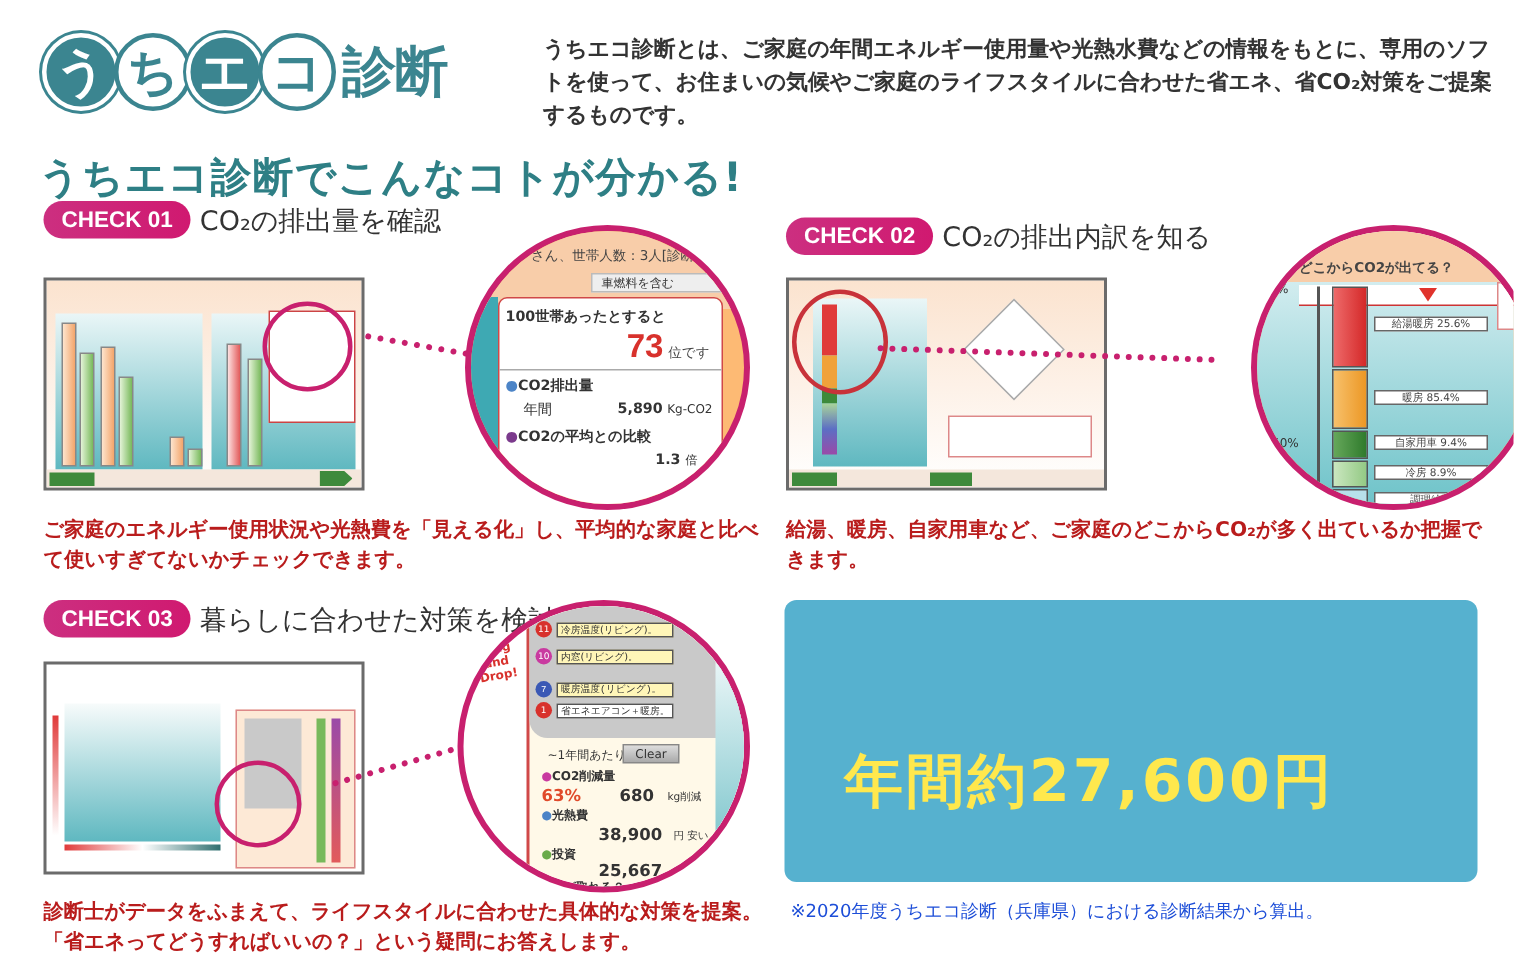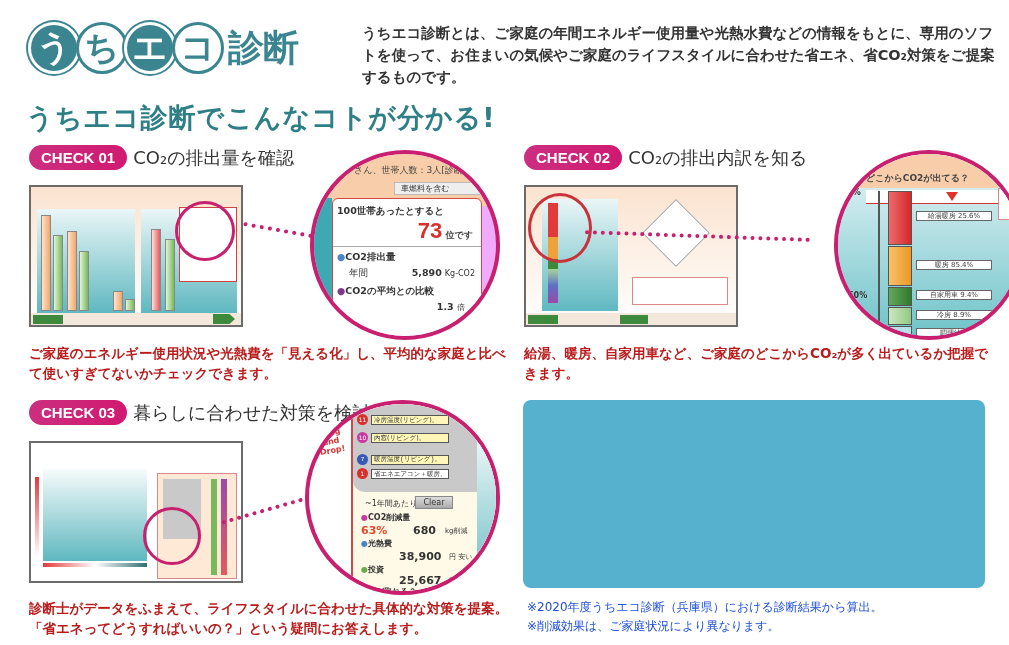--- a/index.html
+++ b/index.html
@@ -28,40 +28,40 @@
   .thumb .bar { position: absolute; bottom: 0; left: 0; right: 0; height: 12px; background: #f4e7dc; }
   .thumb .menu-btn { position: absolute; left: 2px; bottom: 1px; width: 30px; height: 9px; background: #3e8a3c; }
   .thumb .next-btn { position: absolute; right: 6px; bottom: 1px; width: 22px; height: 10px; background: #3e8a3c; clip-path: polygon(0 0,75% 0,100% 50%,75% 100%,0 100%); }
   .thumb .teal { position: absolute; background: linear-gradient(180deg,#eaf6f7 0%, #5fb8c0 100%); }
   .bar-v { position: absolute; bottom: 14px; width: 10px; border: 1px solid #888; }
   .bar-v.o { background: linear-gradient(90deg,#fde4cd,#f3a56b); }
   .bar-v.g { background: linear-gradient(90deg,#e3f3d7,#78b95b); }
   .bar-v.r { background: linear-gradient(90deg,#fde0e0,#e25b5b); }
 
   
-  .mag { position: absolute; width: 190px; height: 190px; border-radius: 50%; border: 4px solid #c8206e; overflow: hidden; background: #f0abfc; }
+  .mag { position: absolute; width: 190px; height: 190px; border-radius: 50%; border: 4px solid #c8206e; overflow: hidden; background: #fdba74; }
   .dots { position: absolute; height: 0; border-top: 4px dotted #c8206e; }
 
   
   .m1-top { position: absolute; left: 0; right: 0; top: 0; height: 52px; background: #f8cda9; font-size: 9px; color: #444; padding: 10px 0 0 40px; }
   .m1-select { position: absolute; left: 80px; top: 28px; width: 90px; height: 13px; background: #eee; border: 1px solid #bbb; font-size: 8px; padding-left: 6px; line-height: 11px; color: #333; }
   .m1-panel { position: absolute; left: 18px; top: 44px; width: 150px; height: 150px; background: #fff; border: 1.5px solid #d04848; border-radius: 6px 6px 0 0; }
   .m1-panel .ph { text-align: center; font-size: 10.5px; font-weight: bold; color: #555; padding: 4px 0 3px; border-bottom: 1px solid #d04848; letter-spacing: 3px; }
   .m1-panel .row { font-size: 9.5px; font-weight: bold; color: #333; padding-left: 4px; }
   .m1-rank { text-align: right; padding-right: 8px; }
   .m1-rank b { color: #d8312c; font-size: 22px; font-family: "Liberation Sans", sans-serif; }
-  .m1-rank span { font-size: 9px; color: #444; font-weight: bold; }
+  .m1-rank span { font-size: 9px; color: #444; font-weight: normal; }
   .dotb { color: #4c84c7; } .dotp { color: #7b3a8c; }
 
   
   .m2-bg { position: absolute; inset: 0; background: linear-gradient(180deg,#e9f6f8 0%,#6ec3c9 100%); }
   .m2-top { position: absolute; left: 0; right: 0; top: 0; height: 34px; background: #f8cda9; font-size: 9px; font-weight: bold; color: #444; padding: 18px 0 0 28px; }
   .m2-seg { position: absolute; left: 50px; width: 24px; border: 1px solid #555; }
   .m2-lbl { position: absolute; left: 78px; width: 76px; height: 10px; background: #fff; border: 1px solid #666; font-size: 7px; text-align: center; line-height: 8px; color: #444; }
-  .m2-pct { position: absolute; font-size: 8px; font-weight: bold; color: #333; }
+  .m2-pct { position: absolute; font-size: 8px; font-weight: normal; color: #333; }
 
   
   .m3-bg { position: absolute; inset: 0; background: #fff9e8; }
   .m3-gray { position: absolute; left: 44px; top: 0; width: 150px; height: 88px; background: #c9c9c9; border-radius: 0 0 12px 12px; }
   .m3-item { position: absolute; left: 48px; display: flex; align-items: center; }
   .m3-num { width: 11px; height: 11px; border-radius: 50%; color: #fff; font-size: 6px; display: flex; align-items: center; justify-content: center; }
   .m3-box { width: 78px; height: 10px; background: #fff6b8; border: 1px solid #555; font-size: 6.5px; line-height: 8px; padding-left: 2px; margin-left: 3px; }
   .m3-line { position: absolute; font-size: 8px; font-weight: bold; color: #333; }
   .clear-btn { position: absolute; left: 106px; top: 92px; width: 38px; height: 13px; background: linear-gradient(#ddd,#aaa); border: 1px solid #888; font-size: 8px; text-align: center; line-height: 11px; color: #333; }
 
@@ -79,21 +79,21 @@
 <div class="logo">
   <div class="logo-circle">う</div>
   <div class="logo-circle outline">ち</div>
   <div class="logo-circle">エ</div>
   <div class="logo-circle outline">コ</div>
   <div class="logo-text">診断</div>
 </div>
 <div class="intro">うちエコ診断とは、ご家庭の年間エネルギー使用量や光熱水費などの情報をもとに、専用のソフトを使って、お住まいの気候やご家庭のライフスタイルに合わせた省エネ、省CO₂対策をご提案するものです。</div>
 <div class="headline">うちエコ診断でこんなコトが分かる!</div>
 
-<div class="check-head" style="left:29px; top:145px;align-items:center;">
+<div class="check-head" style="left:29px; top:134px;align-items:center;">
   <span class="badge">CHECK 01</span>
   <span class="check-title">CO₂の排出量を確認</span>
 </div>
 
 <div class="thumb" style="left:29px; top:185px; width:214px; height:142px;">
   <div class="teal" style="left:6px; top:22px; width:98px; height:104px;"></div>
   <div class="teal" style="left:110px; top:22px; width:96px; height:104px;"></div>
   <div class="bar-v o" style="left:10px; height:96px;"></div>
   <div class="bar-v g" style="left:22px; height:76px;"></div>
   <div class="bar-v o" style="left:36px; height:80px;"></div>
@@ -239,18 +239,18 @@
   <div class="m3-line" style="left:52px; top:160px;"><span style="color:#6aab4a;">●</span><span>投資</span></div>
   <div class="m3-line" style="left:90px; top:170px; font-size:11px;">25,667</div>
   <div class="m3-line" style="left:140px; top:172px; font-weight:normal; font-size:7px;">円</div>
 
   <div class="m3-line" style="left:52px; top:182px;"><span style="color:#f0a23a;">●</span><span>元が取れる？</span></div>
 </div>
 
 <div class="desc" style="left:29px; top:598px; width:490px;">診断士がデータをふまえて、ライフスタイルに合わせた具体的な対策を提案。「省エネってどうすればいいの？」という疑問にお答えします。</div>
 
 <div class="result">
+  <div class="big">年間約27,600円</div>
 </div>
 
 <div class="notes">
   <div>※2020年度うちエコ診断（兵庫県）における診断結果から算出。</div>
-  <div>※削減効果は、ご家庭状況により異なります。</div>
 </div>
 
 </body></html>

